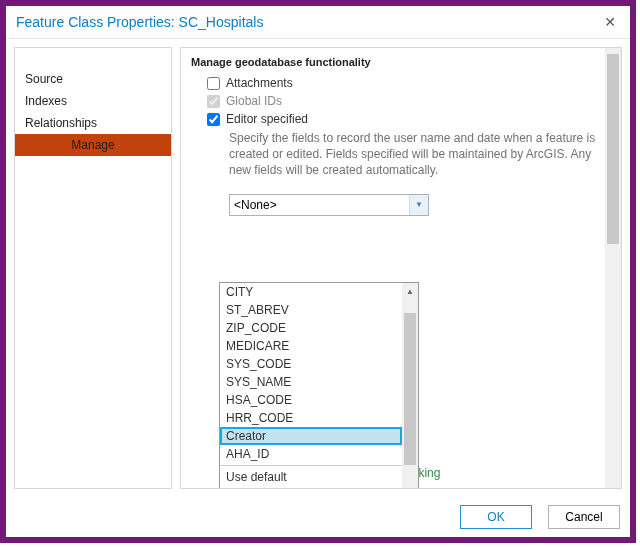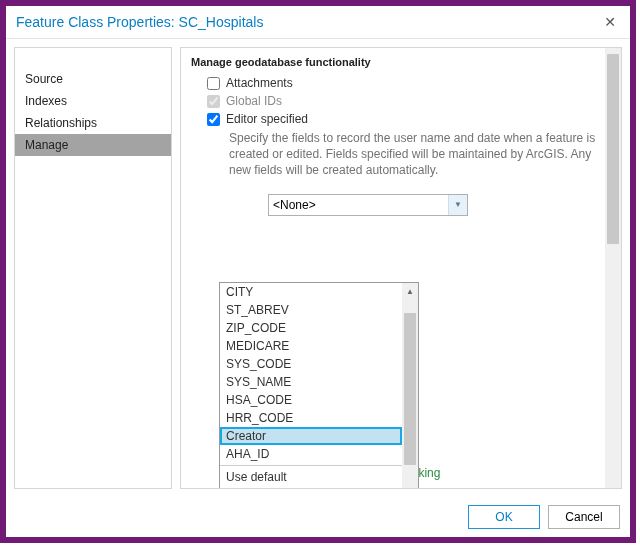--- a/index.html
+++ b/index.html
@@ -51,21 +51,22 @@
     margin-right: 8px;
     padding-top: 20px;
     background: #fff;
   }
   .sidebar-item {
     padding: 4px 10px;
     cursor: pointer;
     color: #222;
   }
   .sidebar-item.selected {
-    background: #a3a3a3;
+    background: #c2410c;
+    text-align: center;
   }
   .content-wrap {
     flex: 1;
     border: 1px solid #d6d6d6;
     box-sizing: border-box;
     display: flex;
     min-width: 0;
   }
   .content {
     flex: 1;
@@ -107,21 +108,20 @@
   }
   .combo {
     width: 200px;
     height: 22px;
     border: 1px solid #b0b0b0;
     display: flex;
     align-items: center;
     box-sizing: border-box;
     position: relative;
     background: #fff;
-    margin-left: 39px;
   }
   .combo-input {
     flex: 1;
     border: none;
     padding: 0 4px;
     font: inherit;
     height: 100%;
     outline: none;
   }
   .combo-button {
@@ -252,21 +252,21 @@
     left: 2px; right: 2px;
     top: 6px;
     height: 190px;
     background: #c8c8c8;
     border-radius: 1px;
   }
   .footer {
     display: flex;
     justify-content: flex-end;
     padding: 8px 10px;
-    gap: 8px;
+    gap: 16px;
   }
   .btn {
     min-width: 72px;
     height: 24px;
     border: 1px solid #b0b0b0;
     background: #fff;
     font: inherit;
     cursor: pointer;
   }
   .btn.primary {

